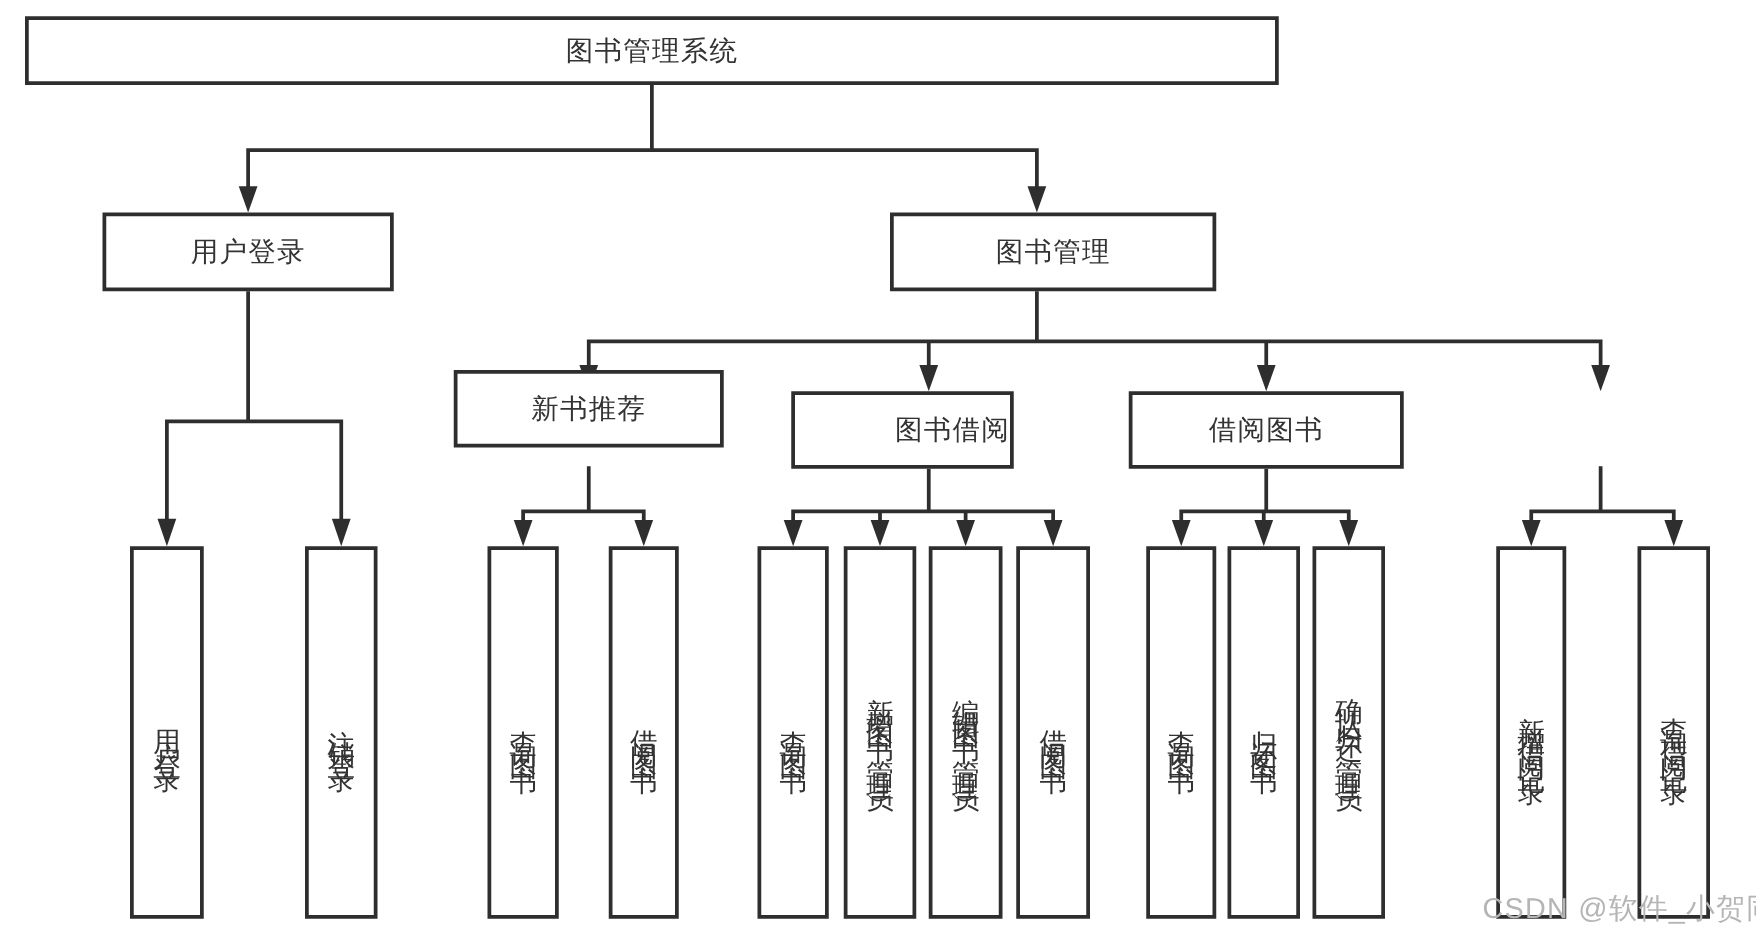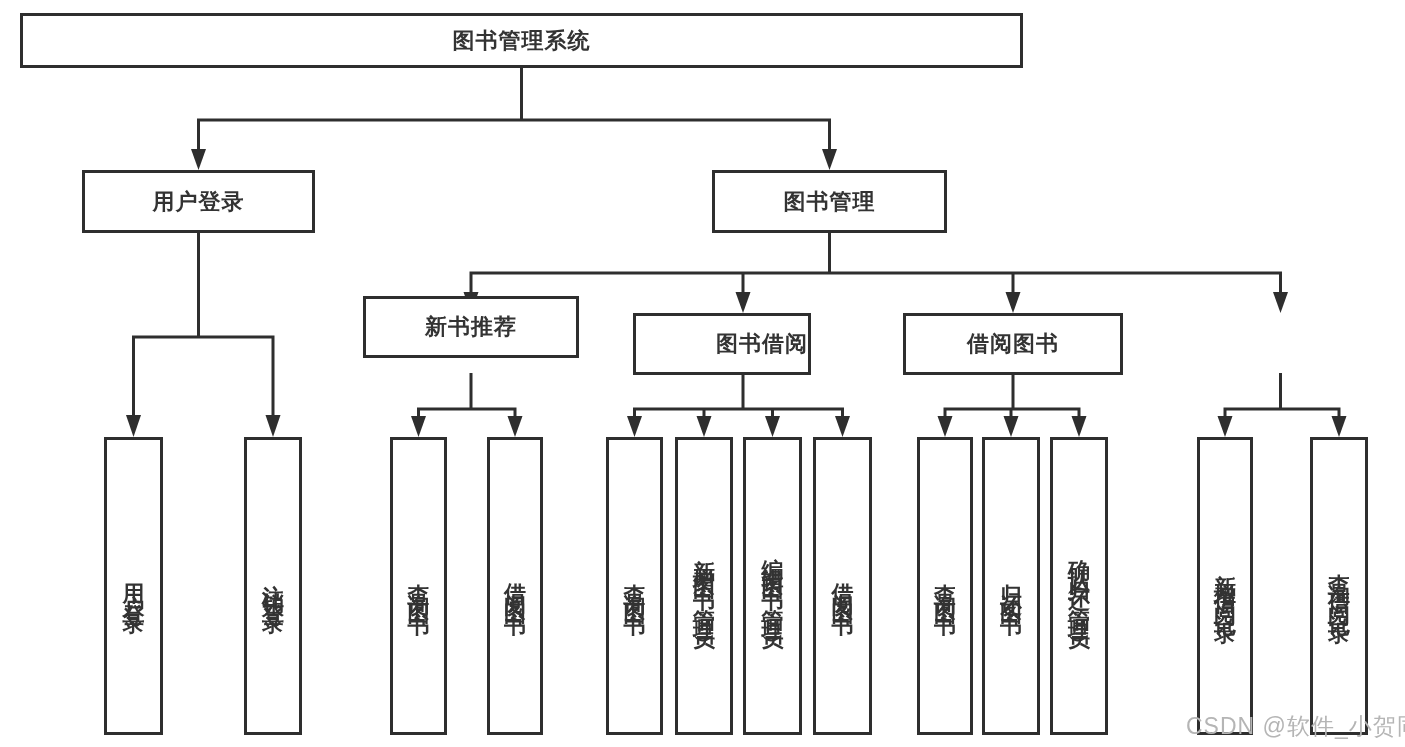--- a/index.html
+++ b/index.html
@@ -18,21 +18,20 @@
     overflow:hidden;
   }
   #connector-layer{position:absolute;left:0;top:0;width:1405px;height:747px;}
   .node{
     position:absolute;
     box-sizing:border-box;
     border:3px solid var(--line);
     background:#ffffff;
     display:flex;align-items:center;justify-content:center;
     text-align:center;
-    font-weight:bold;
   }
   .hbox{font-size:22px;letter-spacing:1px;}
   .vbox{font-size:22px;}
   .vlabel{
     writing-mode:vertical-rl;
     text-orientation:mixed;
     letter-spacing:10px;
     line-height:1;
     white-space:nowrap;
   }
@@ -88,21 +87,21 @@
     <polygon points="1331.5,416 1346.5,416 1339,437"></polygon>
   </svg>
 
   <div class="node hbox" style="left:20px;top:13px;width:1003px;height:55px;">
     <span>图书管理系统</span>
   </div>
 
   <div class="node hbox" style="left:82px;top:170px;width:233px;height:63px;">
     <span>用户登录</span>
   </div>
-  <div class="node hbox" style="left:712px;top:170px;width:235px;height:63px;">
+  <div class="node hbox" style="left:712px;top:170px;width:261px;height:63px;">
     <span>图书管理</span>
   </div>
 
   <div class="node hbox" style="left:363px;top:296px;width:216px;height:62px;">
     <span>新书推荐</span>
   </div>
   <div class="node hbox" style="left:633px;top:313px;width:178px;height:62px;justify-content:flex-end;">
     <span>图书借阅</span>
   </div>
   <div class="node hbox" style="left:903px;top:313px;width:220px;height:62px;">

